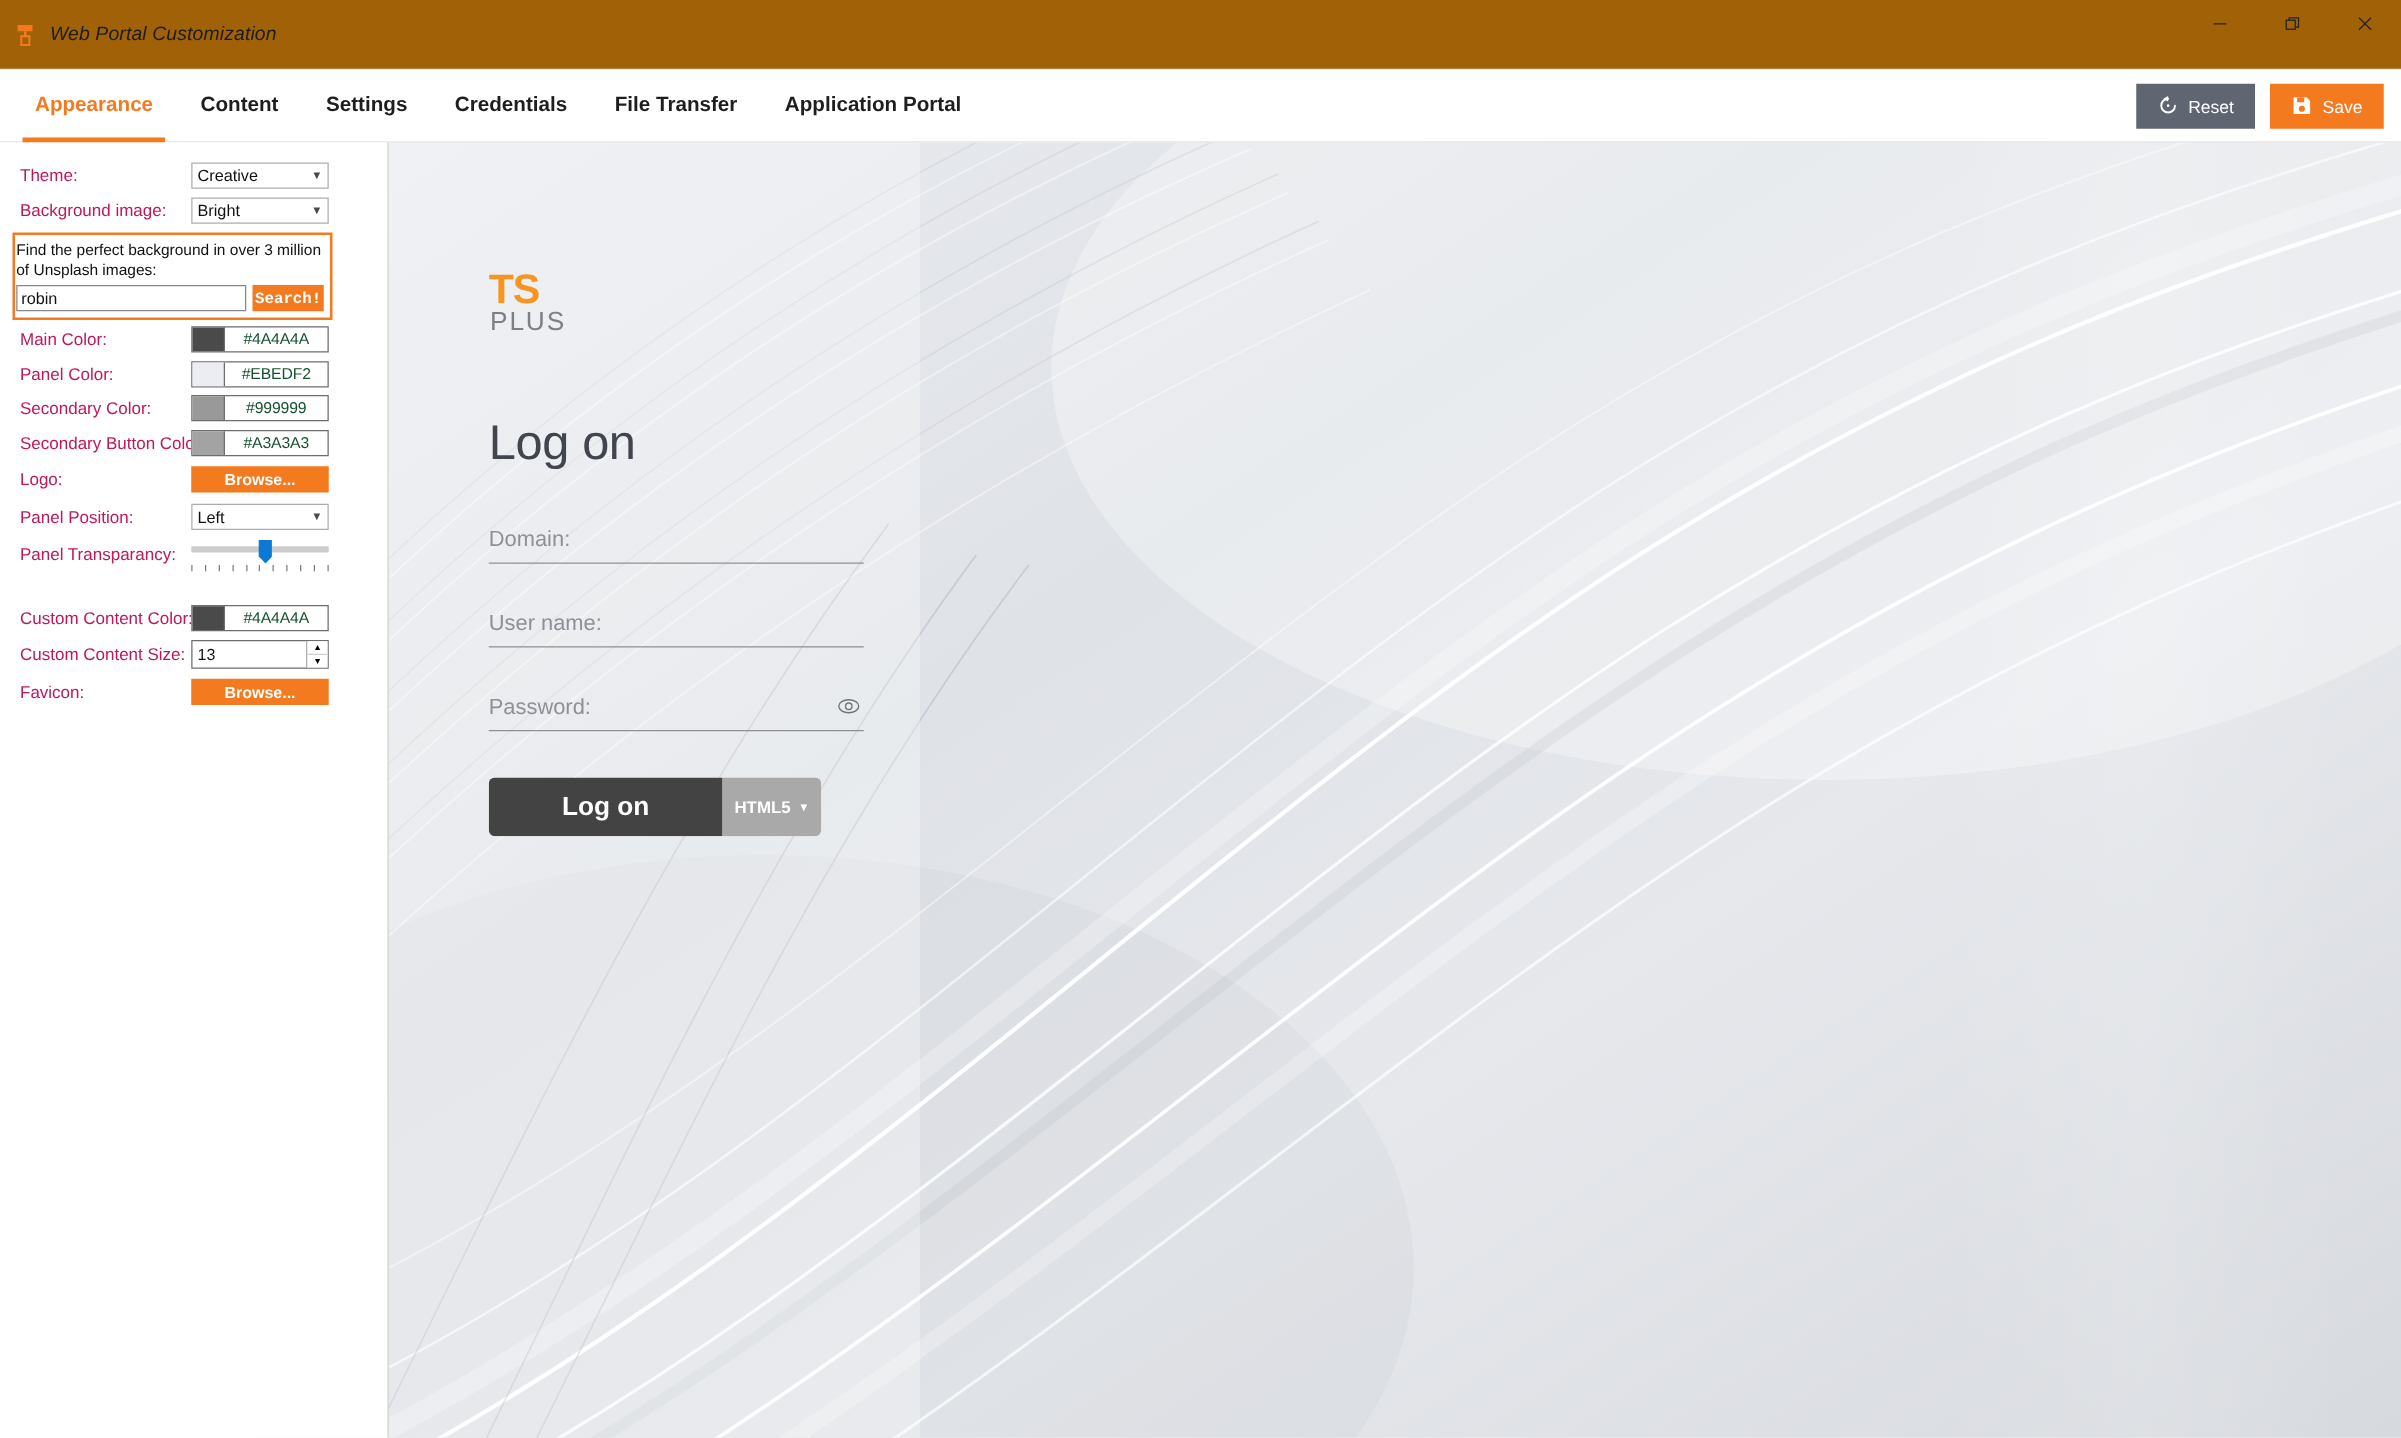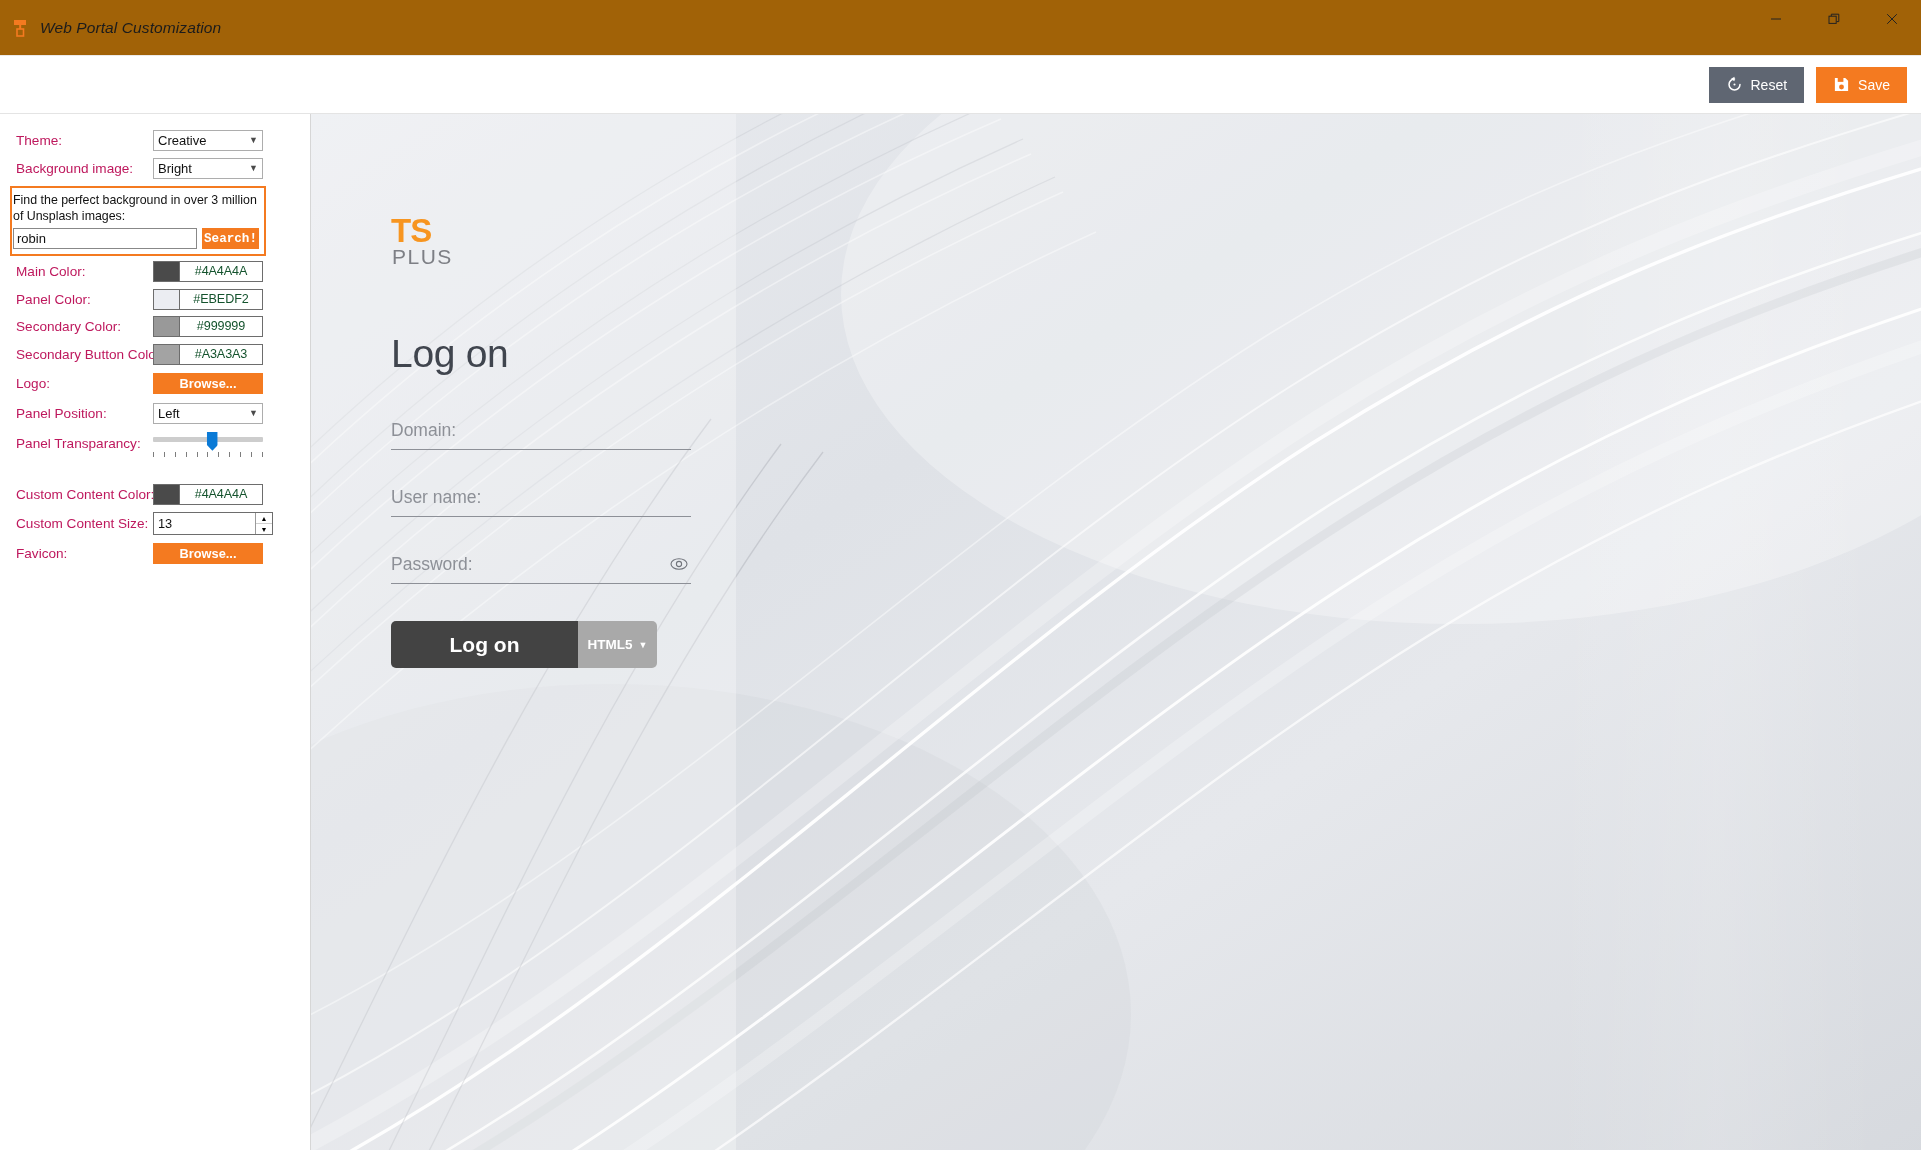--- a/index.html
+++ b/index.html
@@ -140,21 +140,21 @@
     clip-path: polygon(0 0, 100% 0, 100% 70%, 50% 100%, 0 70%);
   }
   .sliderwrap .ticks {
     position: absolute; left: 0; right: 0; top: 20px; height: 5px;
     display: flex; justify-content: space-between;
   }
   .sliderwrap .ticks i { width: 1px; height: 5px; background: #7d7d7d; display:block; }
 
   
   .spinner {
-    width: 120px; height: 23px; border: 1px solid #6d6d6d; background: #fff;
+    width: 110px; height: 23px; border: 1px solid #6d6d6d; background: #fff;
     display: flex; align-items: stretch;
   }
   .spinner .val {
     flex: 1; font-size: 12.8px; color: #111; line-height: 21px; padding-left: 4px;
   }
   .spinner .arrows { width: 17px; flex: 0 0 17px; display: flex; flex-direction: column;
     border-left: 1px solid #9a9a9a; }
   .spinner .arrows span {
     flex: 1; display: flex; align-items: center; justify-content: center;
     font-size: 7px; color: #000; background: #fff; cursor: pointer;
@@ -232,20 +232,40 @@
     <div class="win-btn close">
       <svg width="12" height="12" viewBox="0 0 12 12">
         <line x1="1.2" y1="1.2" x2="10.8" y2="10.8" stroke="#222" stroke-width="1"></line>
         <line x1="10.8" y1="1.2" x2="1.2" y2="10.8" stroke="#222" stroke-width="1"></line>
       </svg>
     </div>
   </div>
 </div>
 
 <div class="ribbon">
+  <div class="tabs">
+    <div class="tab active">
+        <span>Appearance</span>
+      </div>
+    <div class="tab">
+        <span>Content</span>
+      </div>
+    <div class="tab">
+        <span>Settings</span>
+      </div>
+    <div class="tab">
+        <span>Credentials</span>
+      </div>
+    <div class="tab">
+        <span>File Transfer</span>
+      </div>
+    <div class="tab">
+        <span>Application Portal</span>
+      </div>
+  </div>
 
   <div class="ribbon-actions">
     <button class="act-btn reset">
       <span>
         <svg width="17" height="17" viewBox="0 0 18 18">
           <path d="M9 3.2 A5.8 5.8 0 1 0 14.8 9" fill="none" stroke="#fff" stroke-width="1.6" stroke-linecap="round"></path>
           <path d="M9 0.9 L9 5.5 L5 3.2 Z" fill="#fff"></path>
           <circle cx="9" cy="9" r="1.1" fill="#fff"></circle>
         </svg>
       </span>

